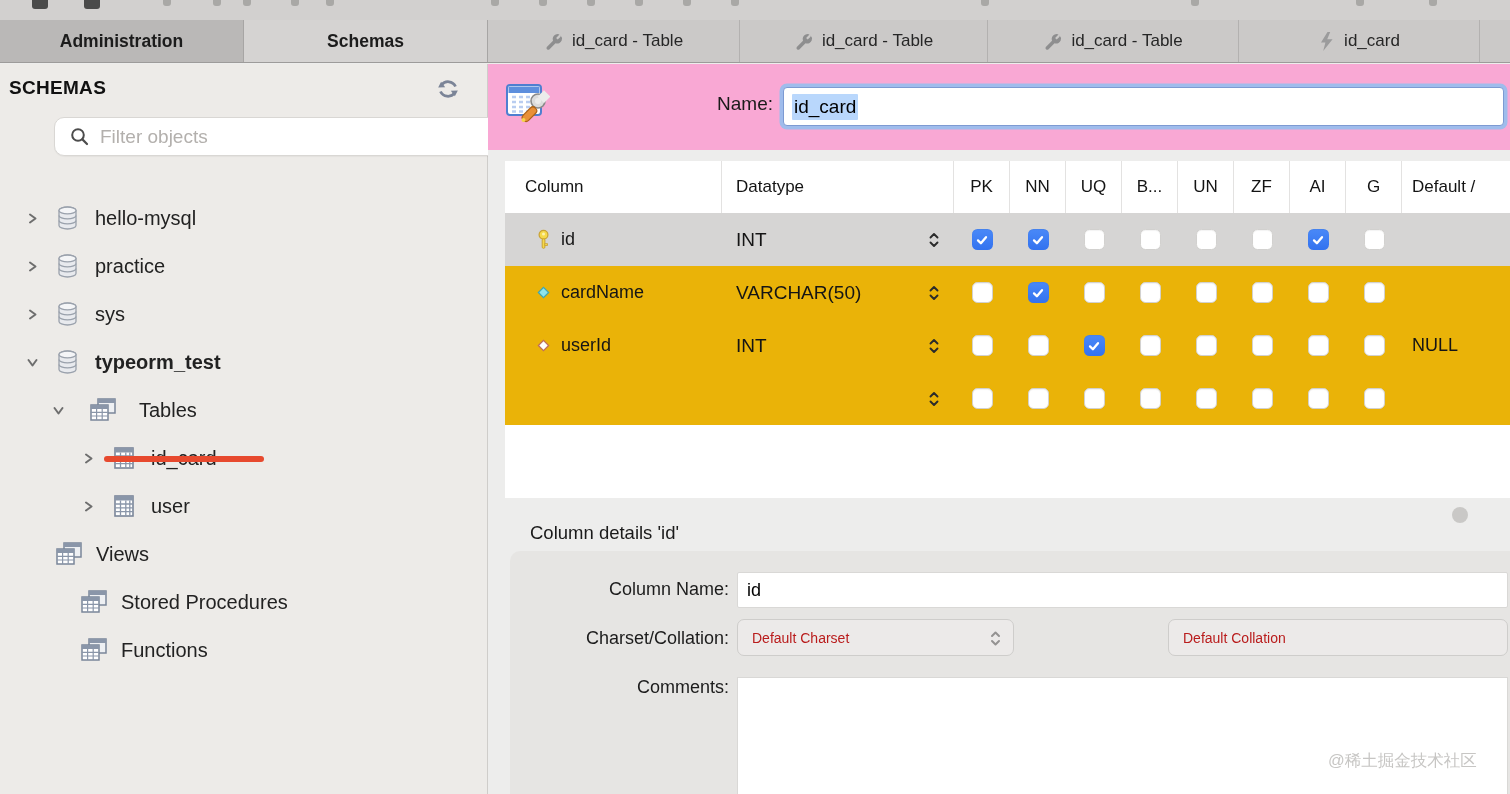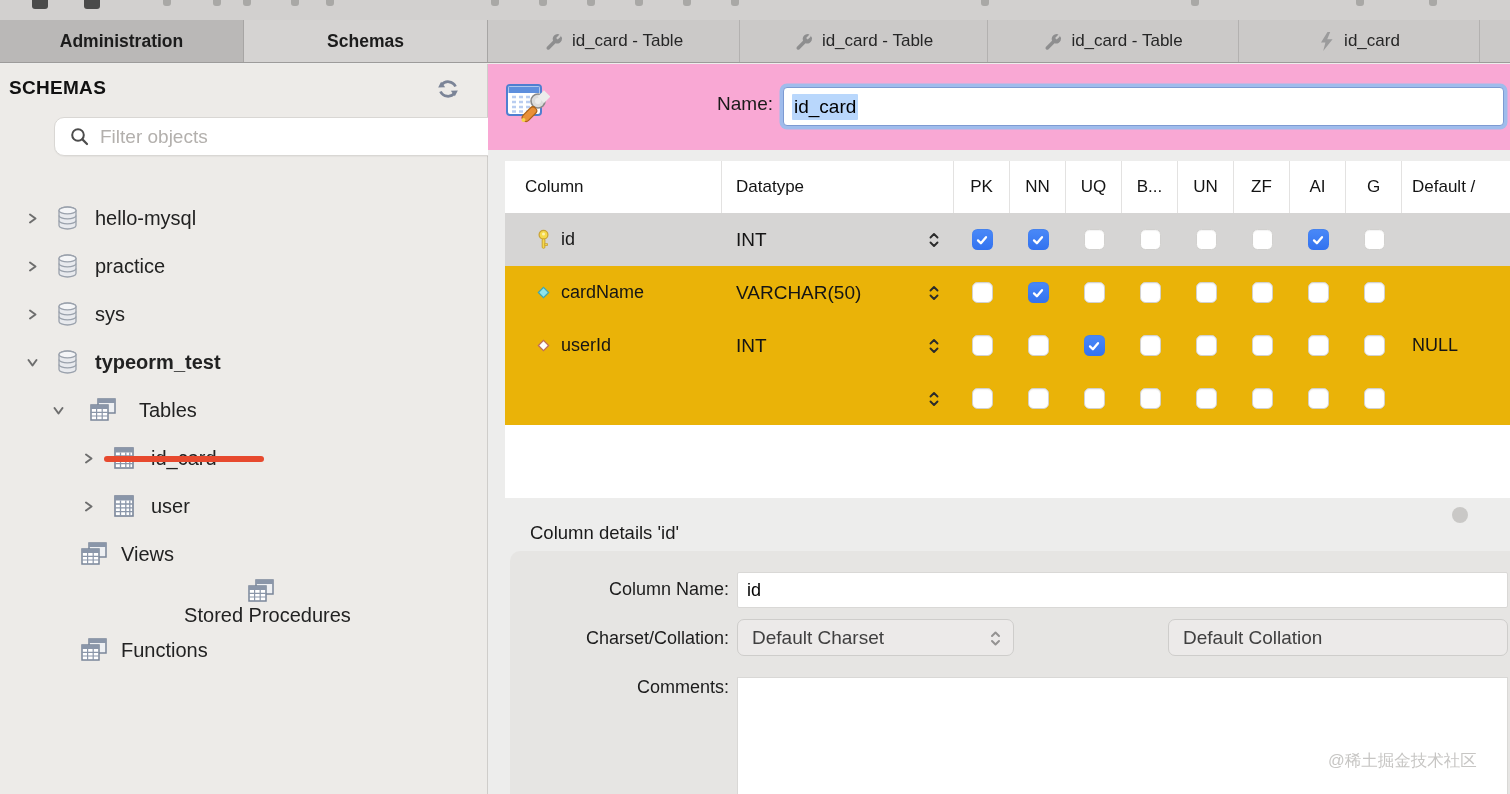--- a/index.html
+++ b/index.html
@@ -76,21 +76,21 @@
 
   .splitter-dot { position:absolute; left:964px; top:443px; width:16px; height:16px; border-radius:8px; background:#c9c8c6; }
 
   
   .details-heading { position:absolute; left:42px; top:458px; font-size:18.5px; color:#1a1a1a; }
   .details-panel { position:absolute; left:22px; top:487px; right:-14px; bottom:-14px; background:#e6e5e3; border-radius:10px; }
   .d-label { position:absolute; left:0; width:219px; text-align:right; font-size:18px; color:#1c1c1c; }
   .d-input { position:absolute; left:227px; right:16px; height:36px; background:#fff; border:1px solid #d9d8d6;
     border-radius:2px; font-size:18px; color:#000; padding-left:9px; font-family:"Liberation Sans", sans-serif; outline:none; }
   .dropdown { position:absolute; top:68px; height:37px; background:#eceae9; border:1px solid #cecdcb; border-radius:7px;
-    display:flex; align-items:center; padding-left:14px; font-size:19px; color:#404040; }
+    display:flex; align-items:center; padding-left:14px; font-size:14px; color:#b91c1c; }
   .dropdown .dd-step { position:absolute; right:11px; top:8px; }
   .d-textarea { position:absolute; left:227px; right:16px; top:126px; bottom:12px; background:#fff;
     border:1px solid #d9d8d6; resize:none; outline:none; font-family:"Liberation Sans", sans-serif; font-size:17px; }
 
   .watermark { position:absolute; left:840px; top:686px; font-size:16.5px; color:#c7c6c4; z-index:5; }
 </style>
 </head>
 <body>
 
 <div class="top-strip">
@@ -293,36 +293,36 @@
             <span class="t-icon" style="display:flex">
               <svg width="26" height="26" viewBox="0 0 26 26">
                 <rect x="4" y="3" width="18" height="20" fill="#ffffff" stroke="#7a8699" stroke-width="1.6"></rect>
                 <rect x="4" y="3" width="18" height="4.5" fill="#8a96a9"></rect>
                 <path d="M4 11h18M4 14.8h18M4 18.6h18M9.5 7.5v15M14.8 7.5v15M18.8 7.5v15" stroke="#8a96a9" stroke-width="1.3"></path>
               </svg>
             </span>
           </span>
           <span class="lbl">user</span>
         </div>
-        <div class="tree-row" style="padding-left: 48px;">
+        <div class="tree-row" style="padding-left: 23px;">
           <span class="chev"></span>
           <span class="t-ic">
             <span class="t-icon" style="display:flex">
               <svg width="28" height="26" viewBox="0 0 28 26">
                 <rect x="9" y="2" width="17" height="14" fill="#eef0f3" stroke="#7a8699" stroke-width="1.5"></rect>
                 <rect x="9" y="2" width="17" height="4" fill="#8a96a9"></rect>
                 <rect x="2" y="8" width="17" height="15" fill="#ffffff" stroke="#7a8699" stroke-width="1.5"></rect>
                 <rect x="2" y="8" width="17" height="4" fill="#8a96a9"></rect>
                 <path d="M2 15.3h17M2 19h17M7.6 12v11M13.2 12v11" stroke="#8a96a9" stroke-width="1.2"></path>
               </svg>
             </span>
           </span>
           <span class="lbl">Views</span>
         </div>
-        <div class="tree-row" style="padding-left: 48px; flex-direction: column;">
+        <div class="tree-row" style="padding-left: 48px;">
           <span class="chev"></span>
           <span class="t-ic">
             <span class="t-icon" style="display:flex">
               <svg width="28" height="26" viewBox="0 0 28 26">
                 <rect x="9" y="2" width="17" height="14" fill="#eef0f3" stroke="#7a8699" stroke-width="1.5"></rect>
                 <rect x="9" y="2" width="17" height="4" fill="#8a96a9"></rect>
                 <rect x="2" y="8" width="17" height="15" fill="#ffffff" stroke="#7a8699" stroke-width="1.5"></rect>
                 <rect x="2" y="8" width="17" height="4" fill="#8a96a9"></rect>
                 <path d="M2 15.3h17M2 19h17M7.6 12v11M13.2 12v11" stroke="#8a96a9" stroke-width="1.2"></path>
               </svg>

